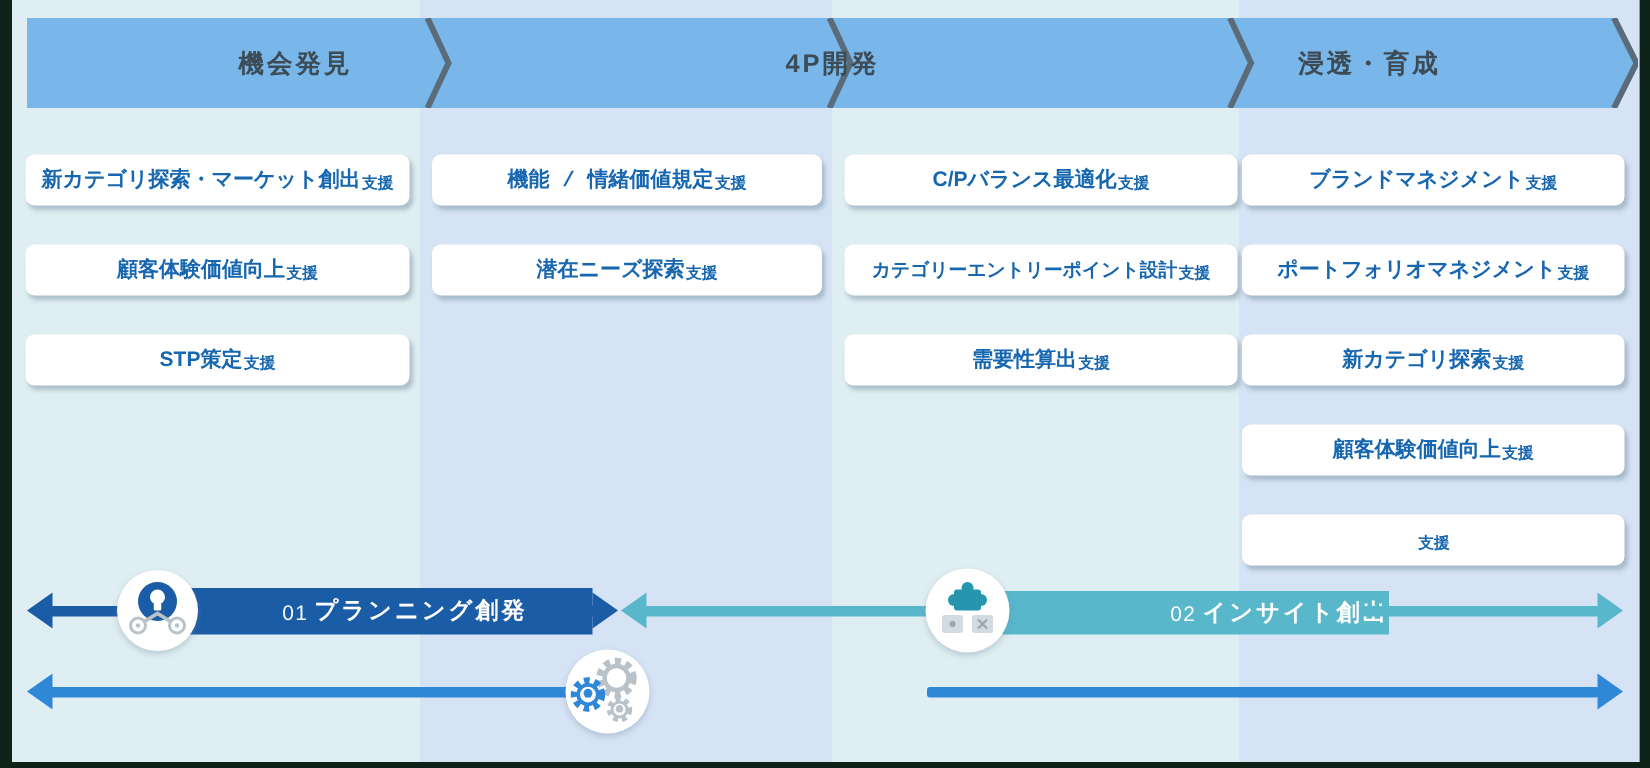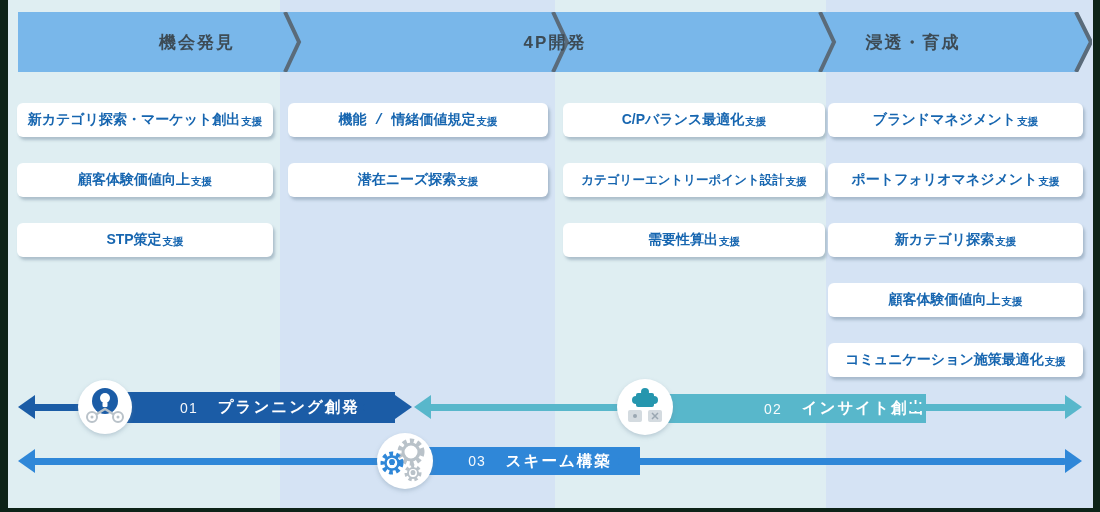--- a/index.html
+++ b/index.html
@@ -62,21 +62,21 @@
     color:var(--card-text,#1766b0);font-weight:bold;font-size:10.5px;
     margin-left:1px;align-self:center;padding-top:3px;
   }
 
   
   .shaft{position:absolute;height:7px;border-radius:2px;}
   .tri{position:absolute;width:0;height:0;border-top:12px solid transparent;border-bottom:12px solid transparent;}
   .tri.left{border-right-width:17px;border-right-style:solid;}
   .tri.right{border-left-width:17px;border-left-style:solid;}
   .bar{
-    position:absolute;display:flex;align-items:center;justify-content:center;gap:20px;
+    position:absolute;display:flex;align-items:center;justify-content:center;gap:4px;
     color:#fff;
   }
   .bar .num{font-size:14px;font-weight:500;opacity:.95;letter-spacing:1px;}
   .bar .lbl{font-size:15.5px;font-weight:bold;letter-spacing:2px;}
   .badge{
     position:absolute;border-radius:50%;background:#fff;
     box-shadow:0 2px 4px rgba(110,135,155,.35);
     display:flex;align-items:center;justify-content:center;
     z-index:5;
   }
@@ -173,21 +173,20 @@
         </div>
       <div class="card">
           <span class="card-title">新カテゴリ探索</span>
           <span class="suffix">支援</span>
         </div>
       <div class="card">
           <span class="card-title">顧客体験価値向上</span>
           <span class="suffix">支援</span>
         </div>
       <div class="card">
-          <span class="card-title">コミュニケーション施策最適化</span>
           <span class="suffix">支援</span>
         </div>
     </div>
 
     <div class="tri left t1l" style="left:10px;top:395px;"></div>
     <div class="shaft t1" style="left:25px;top:404px;width:75px;"></div>
     <div class="bar t1" style="left:107px;top:392px;width:250px;height:31px;padding-left:30px;">
       <span class="num">01</span>
       <span class="lbl">プランニング創発</span>
     </div>
@@ -222,24 +221,20 @@
         <circle cx="37" cy="21" r="4" fill="#2596ae"></circle>
         <rect x="11" y="31" width="14" height="12" rx="2" fill="#d4dbe0"></rect>
         <rect x="31" y="31" width="14" height="12" rx="2" fill="#d4dbe0"></rect>
         <circle cx="18" cy="37" r="2" fill="#9aa7b2"></circle>
         <path d="M35 34 l6 6 M41 34 l-6 6" stroke="#9aa7b2" stroke-width="1.5"></path>
       </svg>
     </div>
 
     <div class="tri left t3l" style="left:10px;top:449px;"></div>
     <div class="shaft t3" style="left:25px;top:458px;width:350px;"></div>
-    <div class="bar t3" style="left:412px;top:447px;width:200px;height:28px;padding-left:20px;">
-      <span class="num">03</span>
-      <span class="lbl">スキーム構築</span>
-    </div>
     <div class="shaft t3" style="left:610px;top:458px;width:448px;"></div>
     <div class="tri right t3r" style="left:1057px;top:449px;"></div>
     <div class="badge" style="left:369px;top:433px;width:56px;height:56px;">
       <svg width="56" height="56" viewBox="0 0 56 56">
         <circle cx="34" cy="19" r="11" fill="none" stroke="#b9c2c9" stroke-width="5" stroke-dasharray="4 3.2"></circle>
         <circle cx="34" cy="19" r="8" fill="#fff" stroke="#b9c2c9" stroke-width="3"></circle>
         <circle cx="36" cy="40" r="6.5" fill="none" stroke="#b9c2c9" stroke-width="4" stroke-dasharray="3 2.6"></circle>
         <circle cx="36" cy="40" r="5" fill="#fff" stroke="#b9c2c9" stroke-width="2"></circle>
         <path d="M33.5 40 a2.5 3 0 1 1 5 0 l-1 2 h-3 z" fill="#b9c2c9"></path>
         <circle cx="15" cy="30" r="9" fill="none" stroke="#2f87d8" stroke-width="5" stroke-dasharray="3.6 3"></circle>

